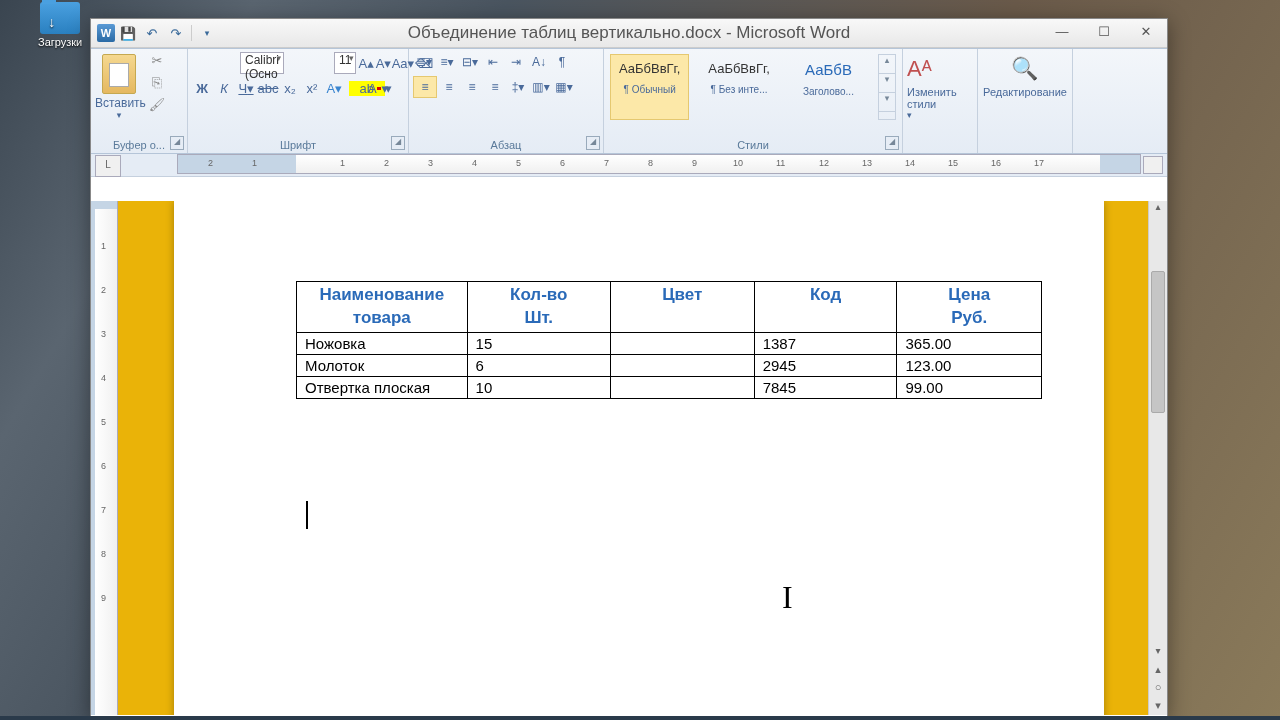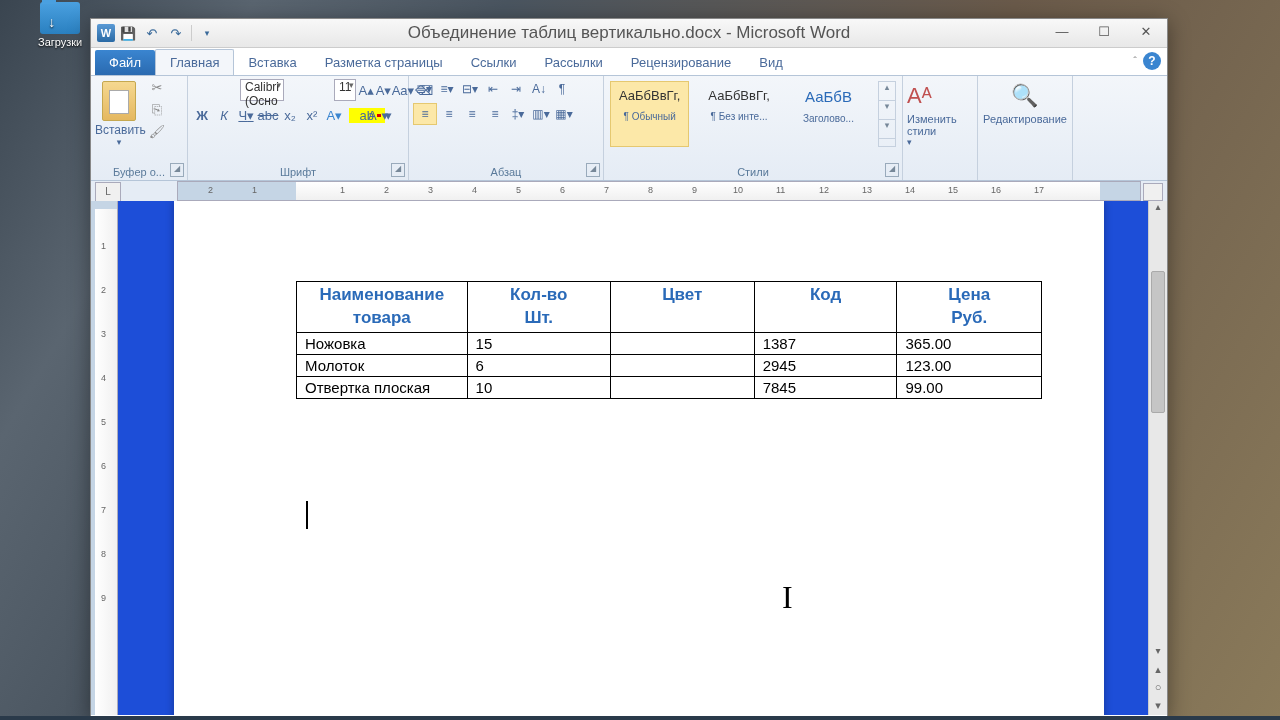--- a/index.html
+++ b/index.html
@@ -72,21 +72,21 @@
   .ruler-corner{width:24px;height:20px;border:1px solid #aab;background:#f0f0f0;margin:1px 0 0 4px;text-align:center;color:#666;font-size:10px;line-height:18px;}
   .hruler{flex:1;margin-left:56px;margin-right:26px;height:18px;background:linear-gradient(#fff,#f0f0f0);border:1px solid #aab;position:relative;font-size:9px;color:#666;overflow:hidden;}
   .hruler .shade{position:absolute;top:0;bottom:0;background:#c5d5e5;}
   .hruler .tick{position:absolute;top:3px;font-size:9px;}
   .vsplit{position:absolute;right:4px;top:2px;width:18px;height:16px;border:1px solid #aab;background:#f0f0f0;}
   
   .workspace{position:absolute;top:182px;left:0;right:0;bottom:2px;display:flex;background:#c5d5e5;}
   .vruler{width:22px;background:linear-gradient(90deg,#fff,#f0f0f0);border-right:1px solid #aab;position:relative;font-size:9px;color:#666;margin-left:4px;}
   .vruler .shade{position:absolute;left:0;right:0;background:#c5d5e5;}
   .vruler .vtick{position:absolute;left:6px;font-size:9px;}
-  .page-area{flex:1;overflow:hidden;position:relative;background:#1d4ed8;}
+  .page-area{flex:1;overflow:hidden;position:relative;background:#eab308;}
   .page{position:absolute;top:0;left:56px;width:930px;height:600px;background:#fff;box-shadow:0 0 8px rgba(0,0,0,.3);}
   
   .doc-table{position:absolute;top:80px;left:122px;border-collapse:collapse;width:746px;}
   .doc-table th,.doc-table td{border:1.5px solid #000;padding:2px 8px;font-size:15px;text-align:left;vertical-align:top;}
   .doc-table th{color:#2a6ab8;font-weight:bold;text-align:center;font-size:17px;line-height:1.35;}
   .doc-table .c1{width:158px;}.doc-table .c2{width:140px;}.doc-table .c3{width:140px;}.doc-table .c4{width:140px;}.doc-table .c5{width:140px;}
   
   .cursor{position:absolute;top:300px;left:132px;width:2px;height:28px;background:#000;}
   .ibeam{position:absolute;top:378px;left:608px;font-size:32px;color:#000;font-family:serif;}
   
@@ -120,34 +120,20 @@
         <div class="btn" style="font-size:9px;">▾</div>
       </div>
       <div class="title">Объединение таблиц вертикально.docx - Microsoft Word</div>
       <div class="wincontrols">
         <div>―</div>
         <div>☐</div>
         <div class="close">✕</div>
       </div>
     </div>
 
-    <div class="tabs">
-      <div class="tab file">Файл</div>
-      <div class="tab active">Главная</div>
-      <div class="tab">Вставка</div>
-      <div class="tab">Разметка страницы</div>
-      <div class="tab">Ссылки</div>
-      <div class="tab">Рассылки</div>
-      <div class="tab">Рецензирование</div>
-      <div class="tab">Вид</div>
-      <div class="help">
-        <span class="collapse">ˆ</span>
-        <span class="h">?</span>
-      </div>
-    </div>
 
     <div class="ribbon">
 
       <div class="group clipboard">
         <div class="paste">
           <div class="ic"></div>
           <div>Вставить</div>
           <div style="font-size:9px;">▾</div>
         </div>
         <div class="clip-side">

